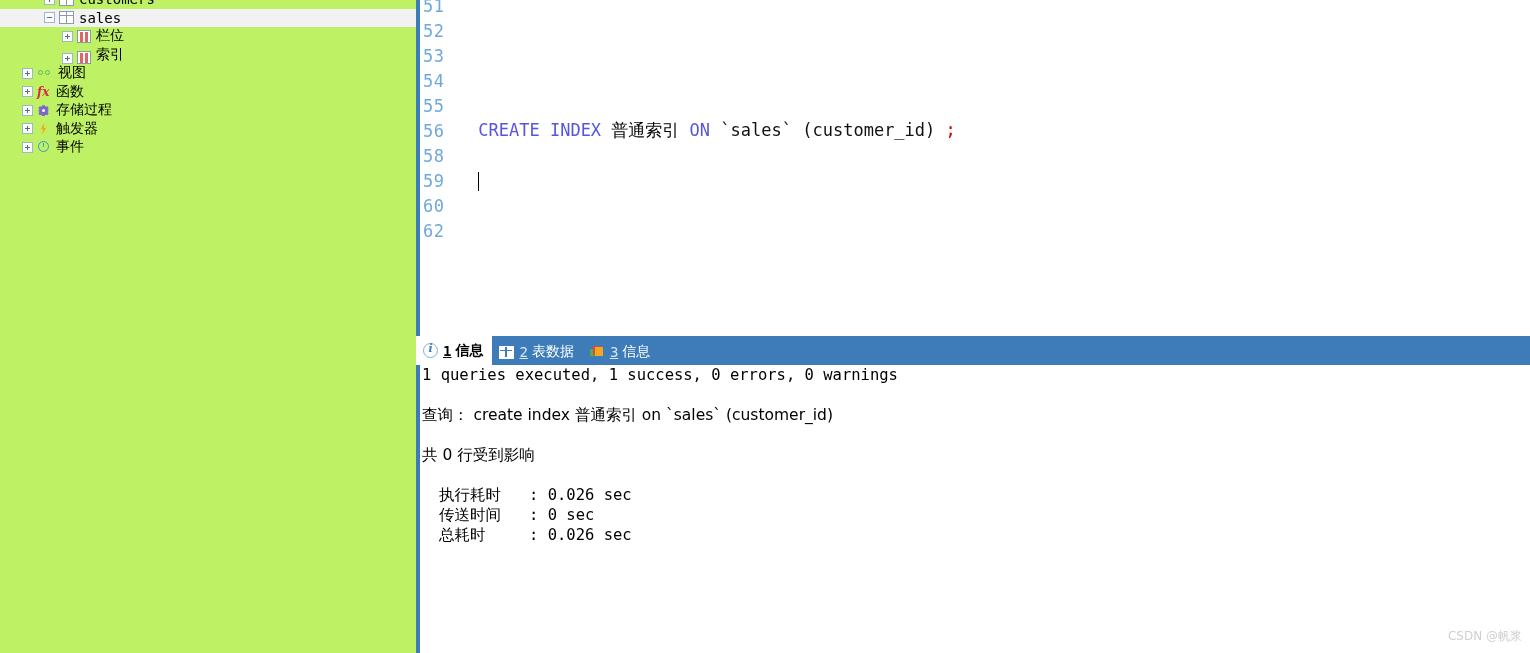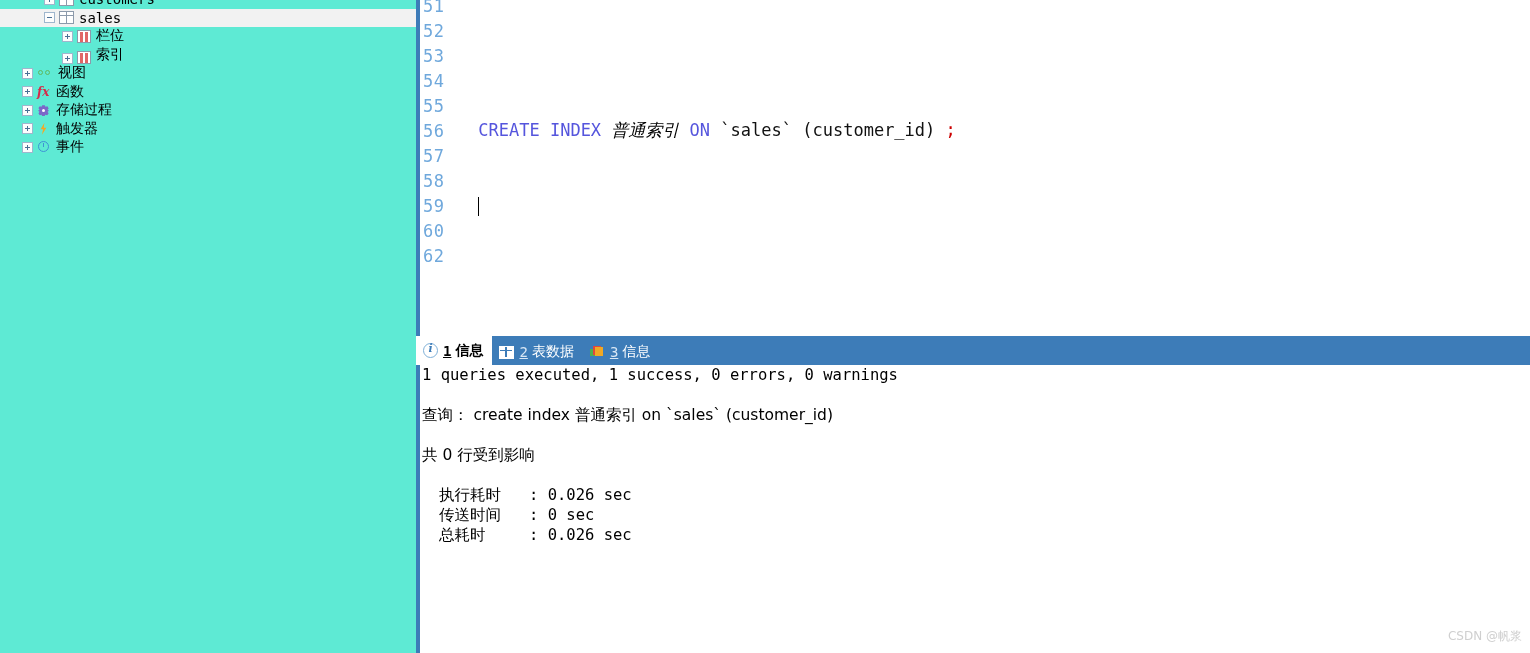--- a/index.html
+++ b/index.html
@@ -14,21 +14,21 @@
     overflow: hidden;
     font-family: "Liberation Sans", sans-serif;
   }
 
   
   #sidebar {
     position: absolute;
     left: 0; top: 0;
     width: 416px;
     height: 653px;
-    background: #5eead4;
+    background: #bef264;
     overflow: hidden;
   }
   .tree-row {
     position: relative;
     height: 18.5px;
     display: flex;
     align-items: center;
     white-space: nowrap;
     font-family: "DejaVu Sans Mono", "Liberation Mono", monospace;
     font-size: 14px;
@@ -219,21 +219,20 @@
   }
   .code-text {
     flex: 1 1 auto;
     color: #111111;
     position: relative;
   }
   .kw { color: #5555dd; }
   .ident-cn {
     color: #000000;
     font-family: "DejaVu Sans", sans-serif;
-    font-style: italic;
   }
   .punct-red { color: #cc0000; }
   .caret {
     display: inline-block;
     width: 1px;
     height: 19px;
     background: #000000;
     vertical-align: -4px;
   }
 
@@ -458,24 +457,20 @@
   <div class="code-line">
     <span class="gutter">55</span>
     <span class="code-text"></span>
   </div>
 
   <div class="code-line">
     <span class="gutter">56</span>
     <span class="code-text">&nbsp;<span class="kw">CREATE</span> <span class="kw">INDEX</span> <span class="ident-cn">普通索引</span> <span class="kw">ON</span> <span>`sales`</span> <span>(customer_id)</span> <span class="punct-red">;</span></span>
   </div>
 
-  <div class="code-line">
-    <span class="gutter">57</span>
-    <span class="code-text"></span>
-  </div>
   <div class="code-line">
     <span class="gutter">58</span>
     <span class="code-text"></span>
   </div>
   <div class="code-line">
     <span class="gutter">59</span>
     <span class="code-text">&nbsp;<span class="caret"></span></span>
   </div>
   <div class="code-line">
     <span class="gutter">60</span>

